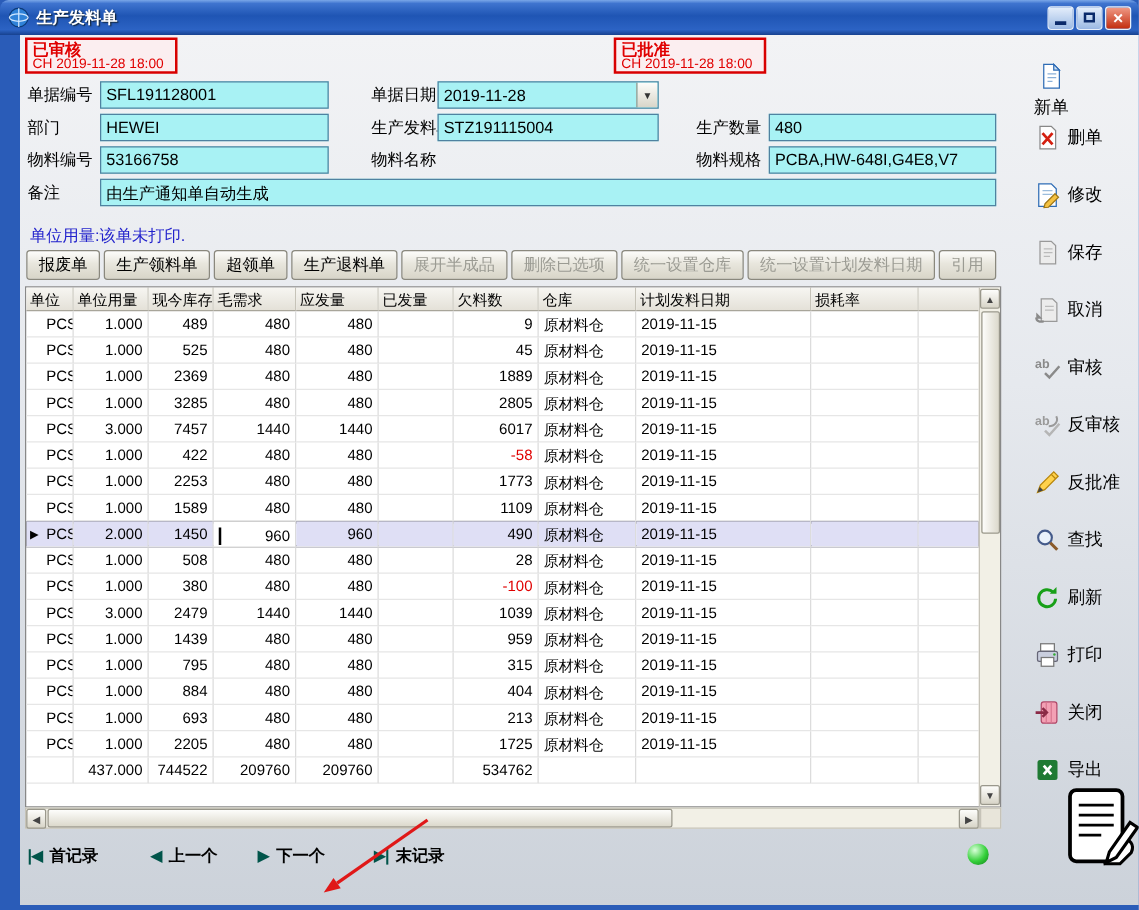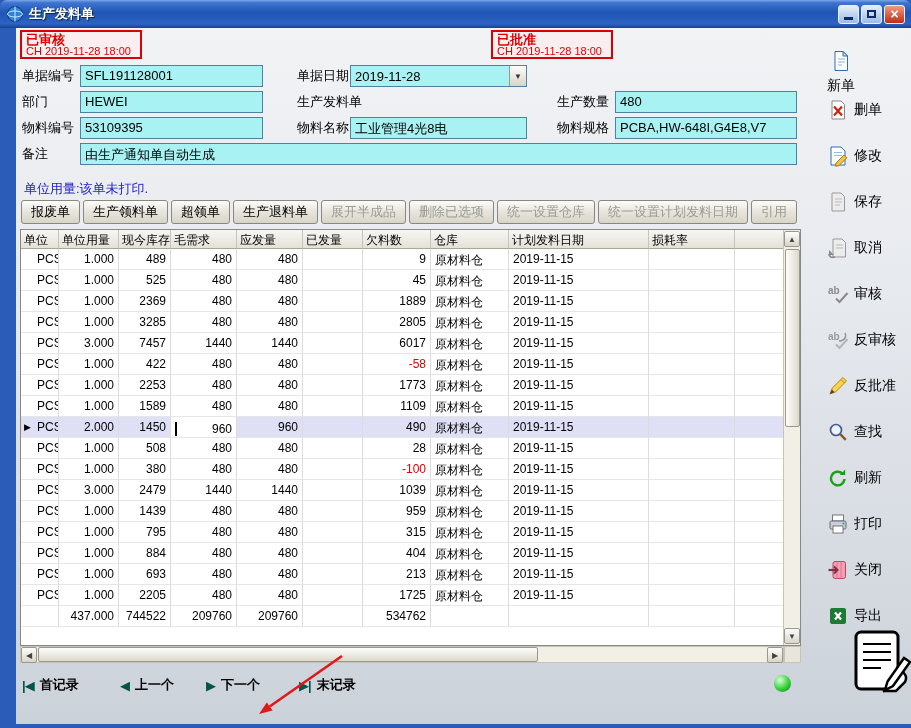--- a/index.html
+++ b/index.html
@@ -139,27 +139,27 @@
     <div class="fld" style="left:64px;top:37px;width:183px">SFL191128001</div>
     <div class="lbl" style="left:281px;top:37px">单据日期</div>
     <div class="fld combo" style="left:334px;top:37px;width:177px">
       <span>2019-11-28</span>
       <span class="combo-btn">▼</span>
     </div>
 
     <div class="lbl" style="left:6px;top:63px">部门</div>
     <div class="fld" style="left:64px;top:63px;width:183px">HEWEI</div>
     <div class="lbl" style="left:281px;top:63px">生产发料单</div>
+    <div class="fld" style="left:334px;top:63px;width:177px">STZ191115004</div>
     <div class="lbl" style="left:541px;top:63px">生产数量</div>
     <div class="fld" style="left:599px;top:63px;width:182px">480</div>
 
     <div class="lbl" style="left:6px;top:89px">物料编号</div>
-    <div class="fld" style="left:64px;top:89px;width:183px">53109395</div>
+    <div class="fld" style="left:64px;top:89px;width:183px">53166758</div>
     <div class="lbl" style="left:281px;top:89px">物料名称</div>
-    <div class="fld" style="left:334px;top:89px;width:177px">工业管理4光8电</div>
     <div class="lbl" style="left:541px;top:89px">物料规格</div>
     <div class="fld" style="left:599px;top:89px;width:182px">PCBA,HW-648I,G4E8,V7</div>
 
     <div class="lbl" style="left:6px;top:115px">备注</div>
     <div class="fld" style="left:64px;top:115px;width:717px">由生产通知单自动生成</div>
 
     <div class="print-info">单位用量:该单未打印.</div>
 
     <div class="toolbar">
         <button class="tbtn">报废单</button>

